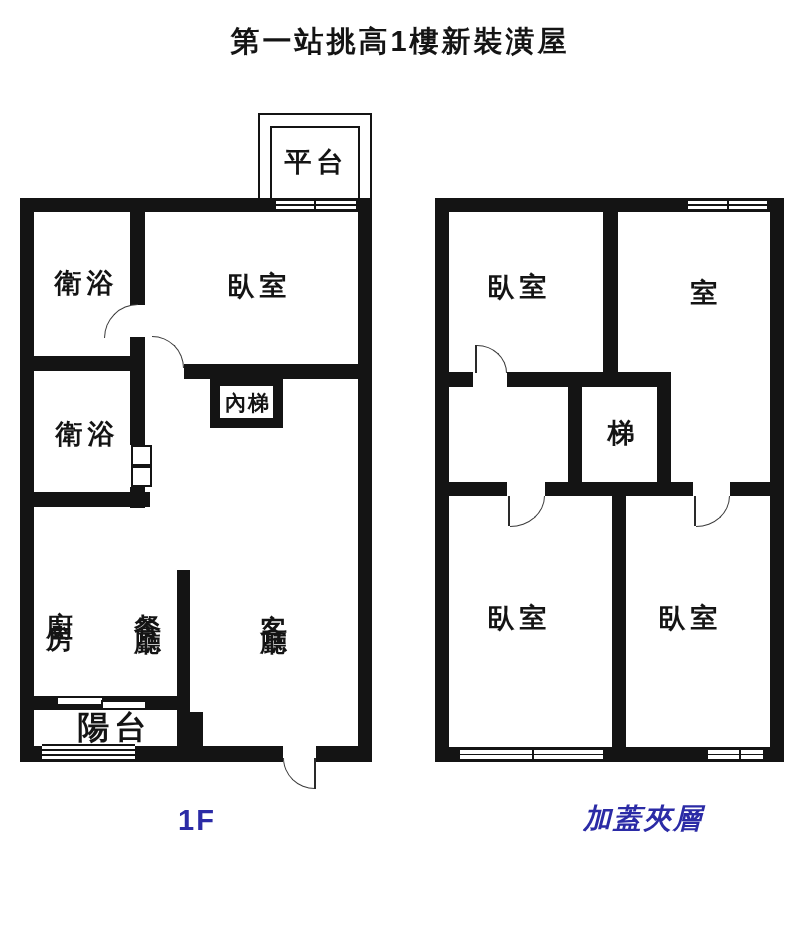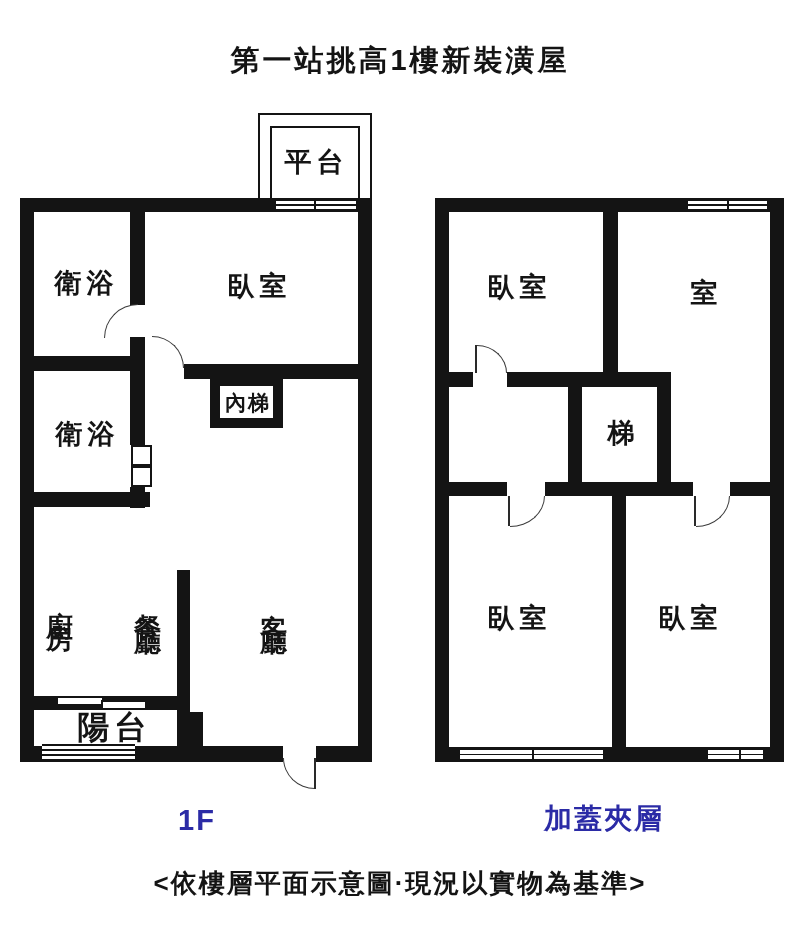--- a/index.html
+++ b/index.html
@@ -36,21 +36,21 @@
     border-bottom:2px solid #141414;box-sizing:border-box;
   }
   .platbox{position:absolute;background:#fff;border:2.5px solid #141414;border-bottom:none;box-sizing:border-box;}
   .platbox.inner{border-width:2px;}
   .floorlabel{
     position:absolute;transform:translate(-50%,-50%);
     font-weight:bold;font-size:29px;letter-spacing:2px;white-space:nowrap;line-height:1;margin-top:17px;
   }
   .title{
     position:absolute;left:400px;top:42px;transform:translate(-50%,-50%);
-    font-weight:bold;font-size:29px;letter-spacing:3px;white-space:nowrap;color:#141414;margin-top:19px;
+    font-weight:bold;font-size:29px;letter-spacing:3px;white-space:nowrap;color:#141414;
   }
   .caption{
     position:absolute;left:400px;top:883px;transform:translate(-50%,-50%);
     font-weight:bold;font-size:26px;letter-spacing:2px;white-space:nowrap;color:#141414;
   }
   .smalllabel{font-size:21px;letter-spacing:2px;text-indent:2px;}
   .medlabel{font-size:32px;}
 </style>
 </head>
 <body>
@@ -156,18 +156,17 @@
 
     <div class="leaf" style="left:694px;top:496px;width:2px;height:30px;"></div>
     <div class="arc br" style="left:696px;top:496px;width:34px;height:31px;"></div>
 
     <div class="label" style="left:517px;top:287px;">臥室</div>
     <div class="label" style="left:704px;top:293px;">室</div>
     <div class="label" style="left:621px;top:433px;">梯</div>
     <div class="label" style="left:517px;top:618px;">臥室</div>
     <div class="label" style="left:688px;top:618px;">臥室</div>
 
-    <div class="floorlabel" style="left:604px;top:802px;color:#2b2ba6;font-size:28px;">加蓋夾層</div>
+    <div class="floorlabel" style="left:643px;top:802px;color:#2b2ba6;font-size:28px;font-style:italic;">加蓋夾層</div>
   </div>
 
-  <div class="caption">&lt;依樓層平面示意圖·現況以實物為基準&gt;</div>
 
 </div>
 
 </body></html>

